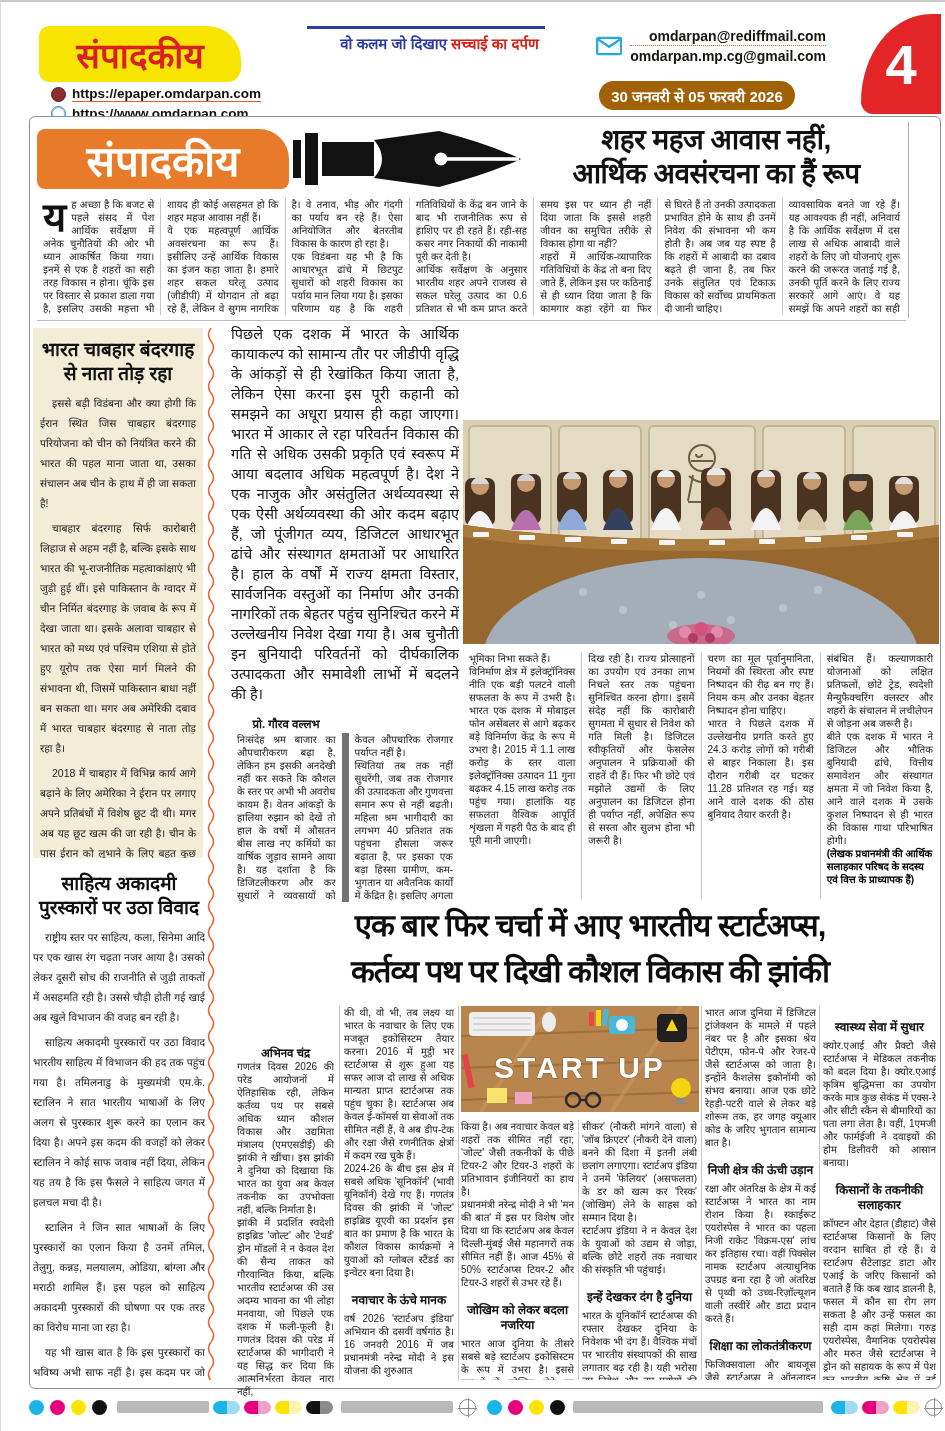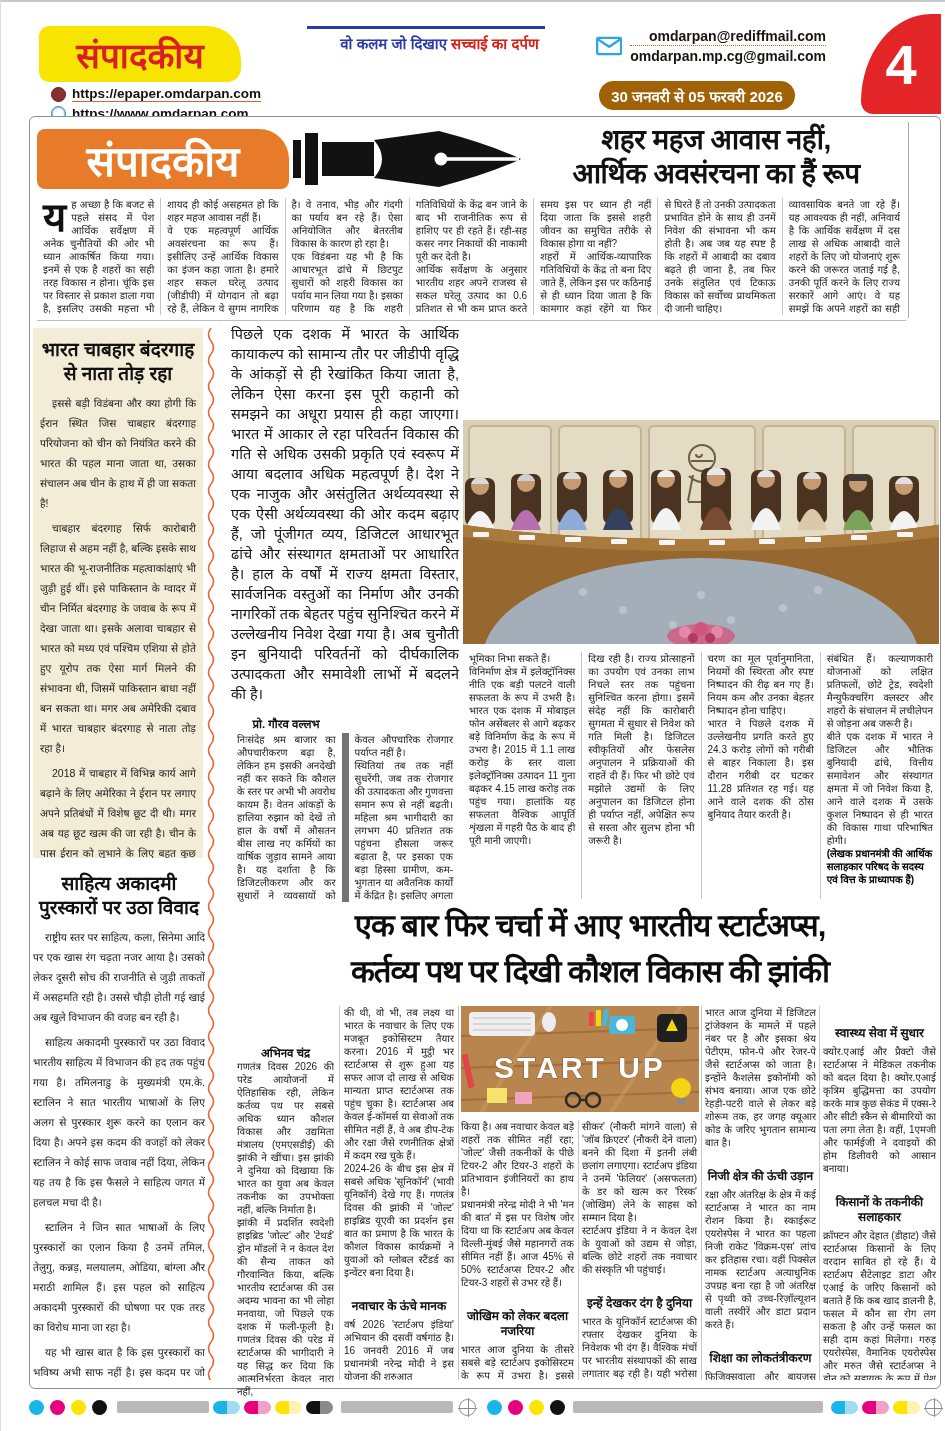--- a/index.html
+++ b/index.html
@@ -70,21 +70,21 @@
   .photo{left:462px;top:418px;width:476px;height:224px;overflow:hidden;}
   .dcols{left:462px;top:650px;width:476px;height:247px;display:flex;}
   .dcols .dc{flex:1;padding:0 6px;overflow:hidden;}
   .dcols .dc+.dc{border-left:1px solid #c6c6c6;}
   .credit{font-weight:bold;font-size:10px;line-height:13px;text-align:left;margin-top:0;}
 
   
   .sheadline{left:240px;top:901px;width:698px;height:96px;text-align:center;font-weight:bold;
              font-size:31px;line-height:46px;color:#0c0c0c;letter-spacing:-1px;}
   .scol{overflow:hidden;}
-  .shead{font-weight:bold;font-size:12px;line-height:15px;text-align:center;margin:20px 0 4px;color:#111;}
+  .shead{font-weight:bold;font-size:12px;line-height:15px;text-align:center;margin:14px 0 4px;color:#111;}
   .scol1{left:236px;top:1043px;width:97px;height:374px;}
   .scol2{left:343px;top:1004px;width:110px;height:374px;}
   .simg{left:460px;top:1004px;width:238px;height:106px;}
   .scol3{left:460px;top:1118px;width:113px;height:260px;}
   .scol4{left:581px;top:1118px;width:115px;height:260px;}
   .scol5{left:704px;top:1004px;width:111px;height:374px;}
   .scol6{left:822px;top:1004px;width:113px;height:374px;}
   .srule{width:0;border-left:1px solid #c6c6c6;}
 
   

